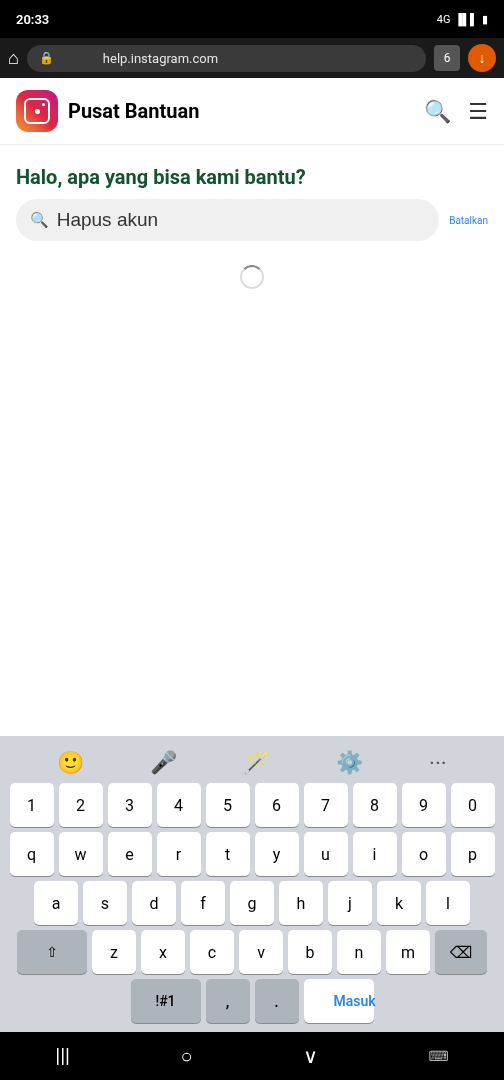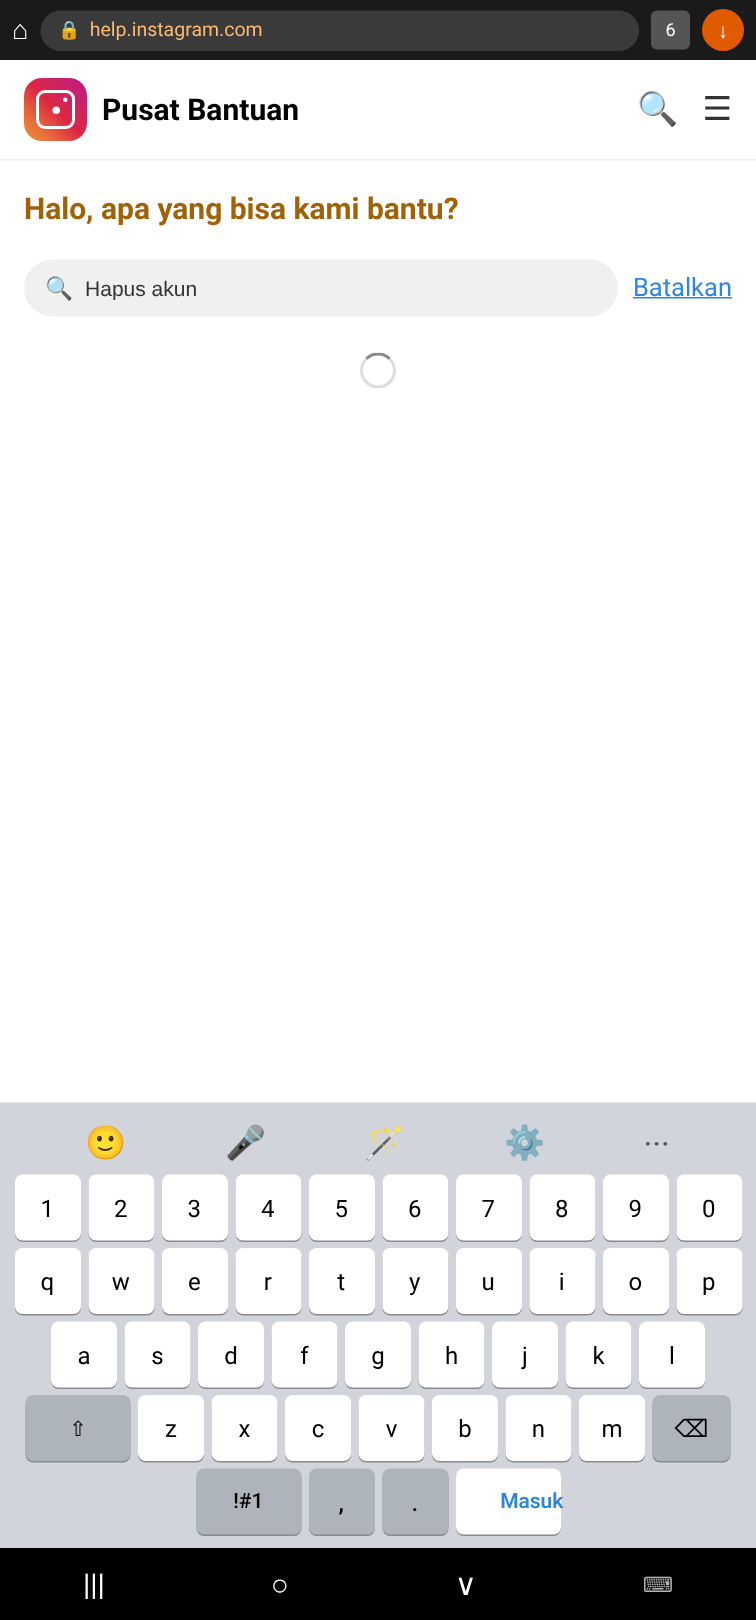--- a/index.html
+++ b/index.html
@@ -80,22 +80,23 @@
       align-items: center;
       gap: 6px;
     }
 
     .lock-icon {
       color: #ccc;
       font-size: 12px;
     }
 
     .address-text {
-      color: #fdba74;
+      color: #e5e5e5;
       font-size: 13px;
+      margin-left: 43px;
     }
 
     .browser-tab-btn {
       background: #555;
       color: #fff;
       border-radius: 4px;
       width: 26px;
       height: 26px;
       display: flex;
       align-items: center;
@@ -200,22 +201,22 @@
 
     
     .main-content {
       padding: 20px 16px 0;
       flex: 1;
     }
 
     .greeting {
       font-size: 20px;
       font-weight: 700;
-      color: #a16207;
-      margin-bottom: 22px;
+      color: #14532d;
+      margin-bottom: 10px;
     }
 
     .search-row {
       display: flex;
       align-items: center;
       gap: 10px;
     }
 
     .search-box {
       flex: 1;
@@ -229,32 +230,31 @@
 
     .search-icon-wrap {
       color: #888;
       font-size: 15px;
     }
 
     .search-input {
       background: transparent;
       border: none;
       outline: none;
-      font-size: 14px;
+      font-size: 19px;
       color: #333;
       width: 100%;
     }
 
     .cancel-btn {
       color: #2e86de;
-      font-size: 17px;
+      font-size: 10px;
       cursor: pointer;
       white-space: nowrap;
       font-weight: 400;
-      text-decoration: underline;
     }
 
     
     .loading-area {
       display: flex;
       justify-content: center;
       padding: 24px 0;
     }
 
     .spinner {
@@ -374,20 +374,29 @@
     .kb-key-backspace {
       min-width: 46px;
       max-width: 52px;
     }
   </style>
 </head>
 <body>
 
 <div class="phone-frame">
 
+  <div class="status-bar">
+    <span class="status-bar-left">20:33</span>
+    <div class="status-bar-center"></div>
+    <div class="status-bar-right">
+      <span>4G</span>
+      <span>▐▌▌</span>
+      <span>▮</span>
+    </div>
+  </div>
 
   <div class="browser-chrome">
     <div class="browser-home-btn">⌂</div>
     <div class="browser-address-bar">
       <span class="lock-icon">🔒</span>
       <span class="address-text">help.instagram.com</span>
     </div>
     <div class="browser-tab-btn">6</div>
     <div class="browser-dl-btn">↓</div>
   </div>

